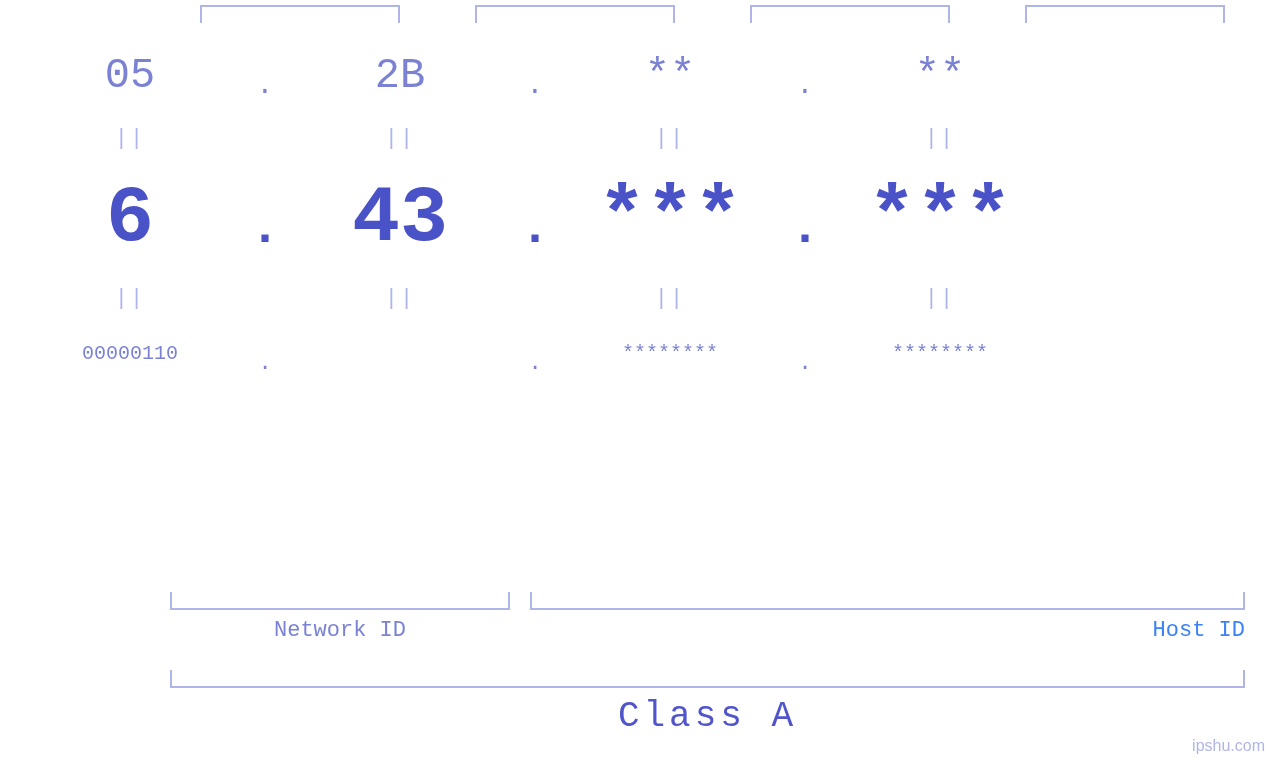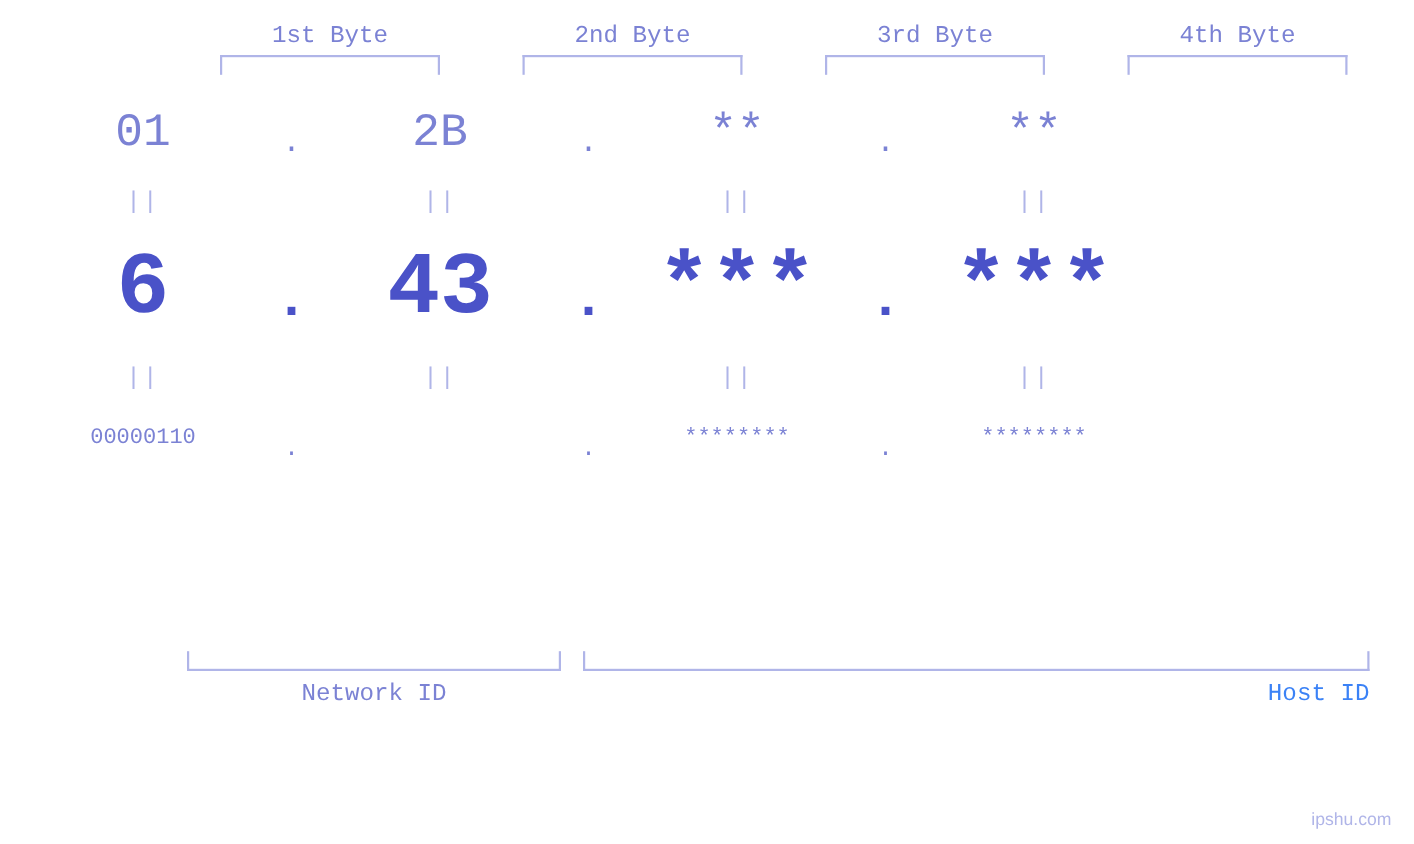--- a/index.html
+++ b/index.html
@@ -188,41 +188,35 @@
 
     .dot-equal {
       height: 50px;
     }
   </style>
 </head>
 <body>
 
 <div class="main-container">
 
-  <div class="headers-row">
-    <div class="col-header">1st Byte</div>
-    <div class="col-header">2nd Byte</div>
-    <div class="col-header">3rd Byte</div>
-    <div class="col-header">4th Byte</div>
-  </div>
 
   <div class="bracket-row">
     <div class="bracket"></div>
     <div class="bracket"></div>
     <div class="bracket"></div>
     <div class="bracket"></div>
   </div>
 
   <div style="display:flex; width:1285px; margin-top:10px; align-items:flex-start;">
 
 
     <div style="display:flex; flex:1; margin-left:20px; align-items:flex-start; margin-top:5px;">
 
       <div class="byte-col">
-        <div class="hex-val">01</div>
+        <div class="hex-val">05</div>
         <div class="equal-sign">||</div>
         <div class="dec-val">6</div>
         <div class="equal-sign2">||</div>
         <div class="bin-val">00000110</div>
       </div>
 
       <div class="dot-col">
         <div class="dot-hex">.</div>
         <div class="dot-equal"></div>
         <div class="dot-dec">.</div>
@@ -280,16 +274,20 @@
       <div style="flex:1; height:18px; border-bottom:2px solid #b0b5e8; border-left:2px solid #b0b5e8; border-right:2px solid #b0b5e8;"></div>
     </div>
 
     <div style="display:flex; width:100%; margin-top:8px;">
       <div style="width:340px; text-align:center; color:#7b82d4; font-size:22px; font-family:'Courier New',Courier,monospace;">Network ID</div>
       <div style="width:20px;"></div>
       <div style="flex:1; text-align:right; color:#3b82f6; font-size:22px; font-family:'Courier New',Courier,monospace;">Host ID</div>
     </div>
   </div>
 
+  <div style="position:absolute; bottom:30px; left:170px; right:40px; display:flex; flex-direction:column; align-items:center;">
+    <div style="width:100%; height:18px; border-bottom:2px solid #b0b5e8; border-left:2px solid #b0b5e8; border-right:2px solid #b0b5e8;"></div>
+    <div style="color:#5055cc; font-size:36px; font-family:'Courier New',Courier,monospace; margin-top:8px; letter-spacing:4px;">Class A</div>
+  </div>
 
   <div style="position:absolute; bottom:12px; right:20px; color:#b0b5e8; font-size:16px; font-family:Arial,sans-serif;">ipshu.com</div>
 
 </div>
 
 </body></html>

